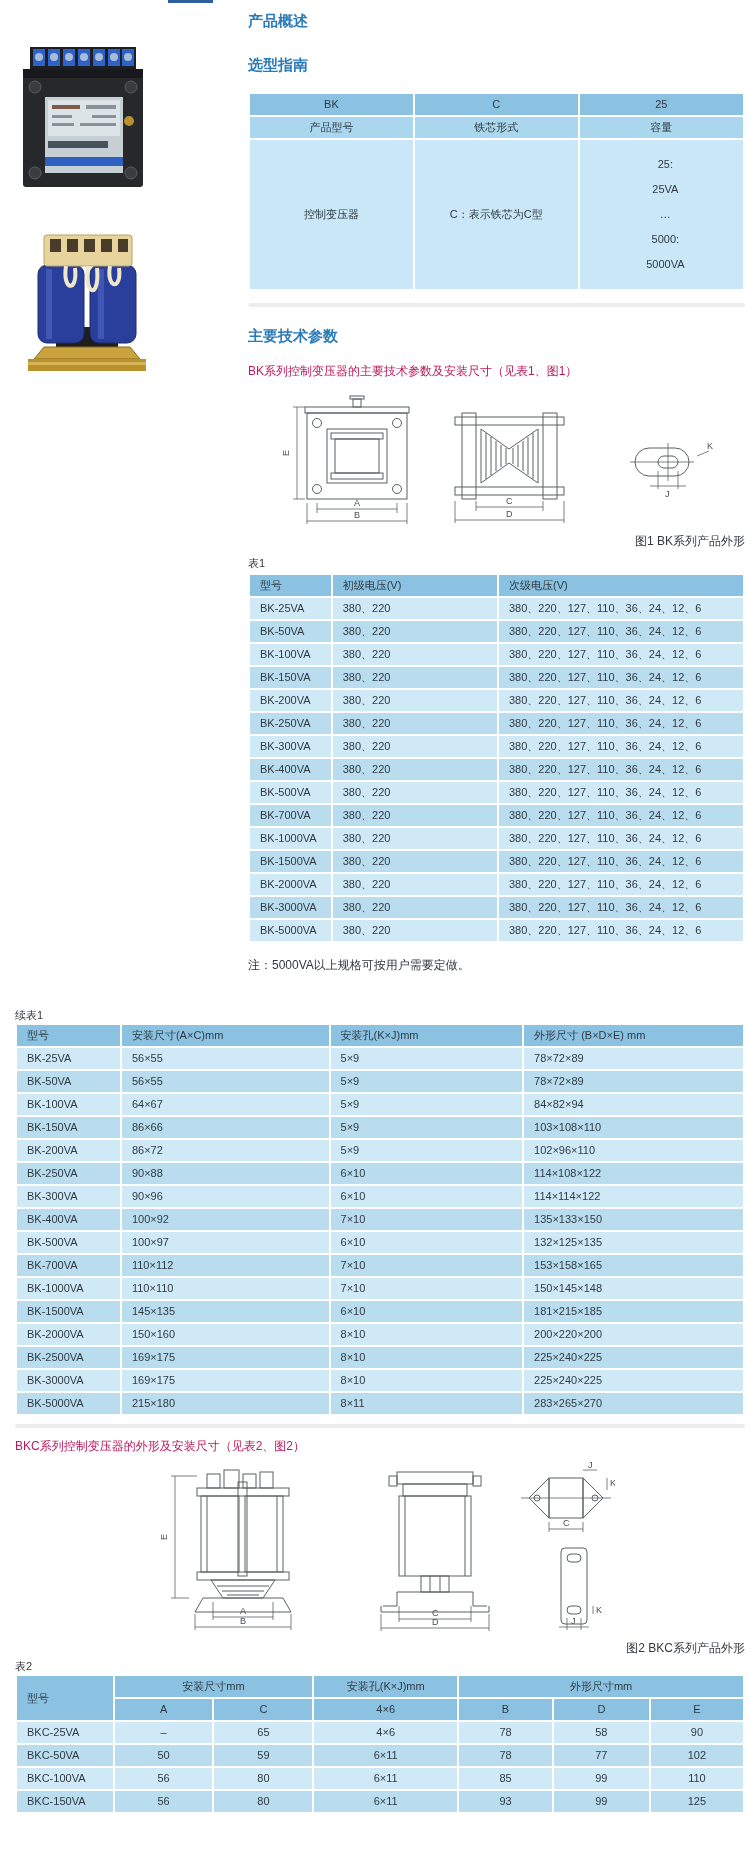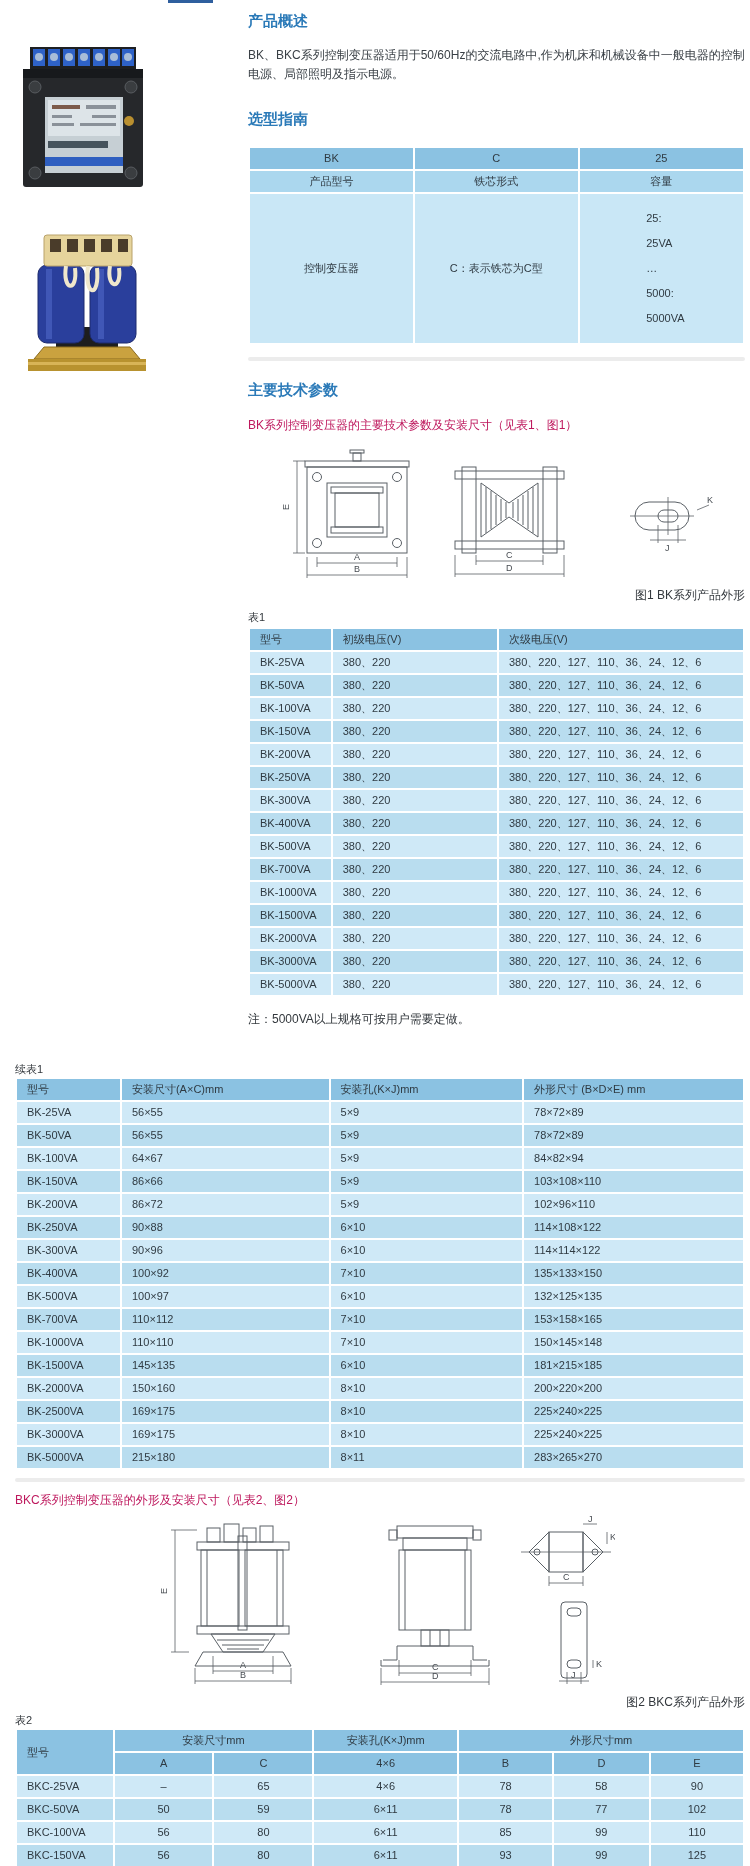--- a/index.html
+++ b/index.html
@@ -22,21 +22,21 @@
   table{border-collapse:separate;border-spacing:2px;width:100%;font-size:11px;color:#2f3a42;}
   th{background:#8bc2e2;font-weight:normal;padding:4px 10px;line-height:13px;text-align:left;}
   td{padding:4px 10px;line-height:13px;}
   tbody tr:nth-child(odd) td{background:#cfe9f7;}
   tbody tr:nth-child(even) td{background:#b9ddef;}
 
   .sel-table{margin-top:18px;}
   .sel-table td,.sel-table th{text-align:center;}
   .sel-table .sub td{background:#abd7ee;}
   .sel-table .body td{background:#c9e7f6;vertical-align:middle;}
-  .cap-lines{display:inline-block;text-align:left;line-height:25px;padding:8px 0;margin-left:8px;}
+  .cap-lines{display:inline-block;text-align:center;line-height:25px;padding:8px 0;margin-left:8px;}
 
   .tbl1{margin-top:2px;}
   .fig-wrap{margin-top:14px;text-align:center;}
   .fig-caption{font-size:12px;color:#33383d;text-align:right;margin-top:4px;}
   .tbl-label{font-size:11px;color:#33383d;margin-top:6px;}
   .note{font-size:12px;color:#33383d;margin-top:14px;}
 
   .full-wrap{padding:0 5px 14px 15px;}
   .tbl2 th{text-align:center;}
   .tbl2 td{text-align:center;}
@@ -108,21 +108,20 @@
           <rect x="75" y="10" width="11" height="13" fill="#4a3c2a"></rect>
         <rect x="92" y="10" width="10" height="13" fill="#4a3c2a"></rect>
         <path d="M40,37 C36,62 52,64 49,39" stroke="#efe7cc" stroke-width="4" fill="none"></path>
         <path d="M62,37 C58,68 74,70 71,39" stroke="#efe7cc" stroke-width="4" fill="none"></path>
         <path d="M84,37 C80,60 96,62 93,39" stroke="#efe7cc" stroke-width="4" fill="none"></path>
       </svg>
     </div>
 
     <div class="content-col">
       <h2 class="h-blue">产品概述</h2>
-      <p class="para">BK、BKC系列控制变压器适用于50/60Hz的交流电路中,作为机床和机械设备中一般电器的控制电源、局部照明及指示电源。</p>
 
       <h2 class="h-blue mt-sec">选型指南</h2>
 
       <table class="sel-table">
         <thead>
           <tr>
             <th style="width:33.3%">BK</th>
             <th style="width:33.3%">C</th>
             <th>25</th>
           </tr>

